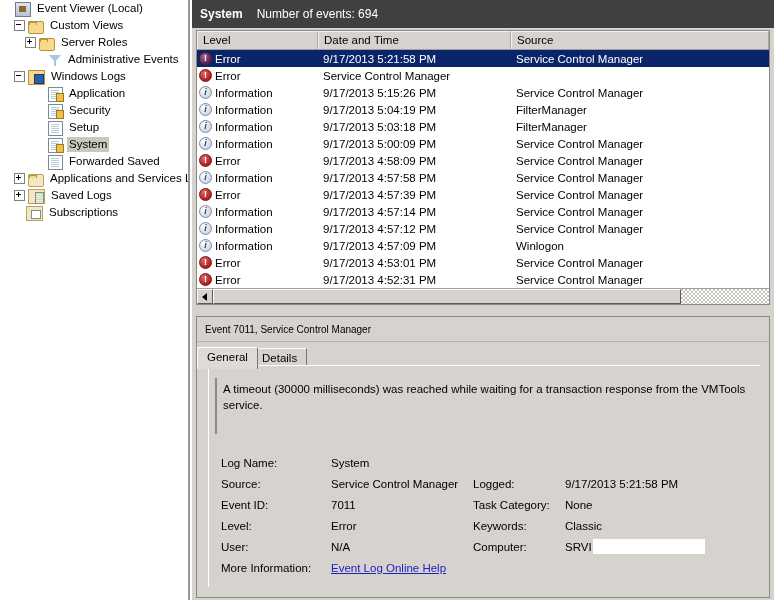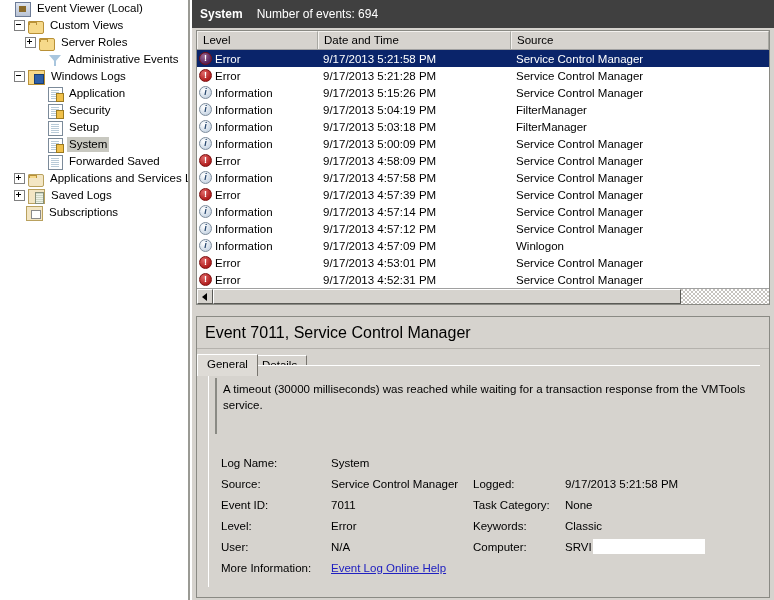--- a/index.html
+++ b/index.html
@@ -326,21 +326,21 @@
   
   #detail {
     position: absolute;
     left: 4px; top: 316px;
     width: 574px; height: 282px;
     background: #d6d3ce;
     border: 1px solid #8a8a84;
     box-sizing: border-box;
   }
   #detail-title {
-    font-size: 16px;
+    font-size: 10px;
     padding: 7px 0 6px 8px;
     border-bottom: 1px solid #b5b2ad;
   }
   #tabstrip {
     position: relative;
     height: 21px;
     margin-left: 0;
     margin-top: 6px;
   }
   .tab {
@@ -525,21 +525,20 @@
               <span>Error</span>
             </div>
             <div class="cell dt">9/17/2013 5:21:58 PM</div>
             <div class="cell sr">Service Control Manager</div>
           </div>
           <div class="erow">
             <div class="cell lvl">
               <span class="lvl-icon error"></span>
               <span>Error</span>
             </div>
-            <div class="cell dt">9/17/2013 5:21:28 PM</div>
             <div class="cell sr">Service Control Manager</div>
           </div>
           <div class="erow">
             <div class="cell lvl">
               <span class="lvl-icon info"></span>
               <span>Information</span>
             </div>
             <div class="cell dt">9/17/2013 5:15:26 PM</div>
             <div class="cell sr">Service Control Manager</div>
           </div>

